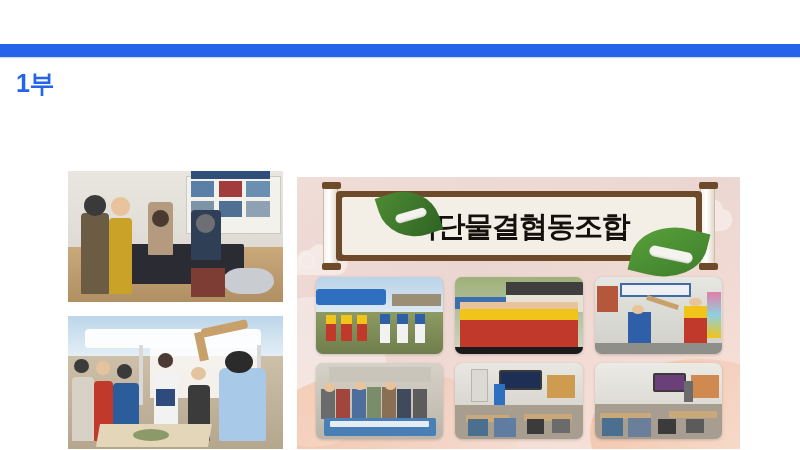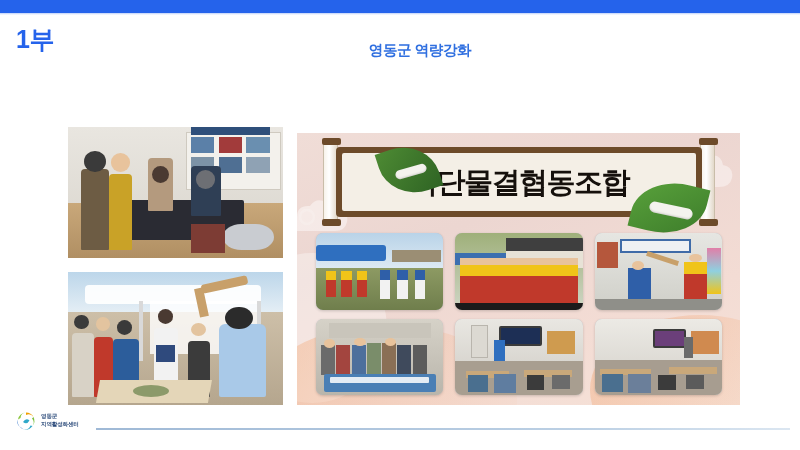--- a/index.html
+++ b/index.html
@@ -6,20 +6,21 @@
   html, body {
     width: 800px; height: 450px;
     overflow: hidden;
     background: #ffffff;
     font-family: "Liberation Sans", "DejaVu Sans", sans-serif;
   }
   #slide {
     position: relative;
     width: 800px; height: 372px;
     background: #ffffff;
+    margin-top: 44px;
   }
 
   
   .topbar {
     position: absolute; left: 0; top: 0;
     width: 800px; height: 13px;
     background: #2563eb;
   }
   .topbar-shadow {
     position: absolute; left: 0; top: 13px;
@@ -208,21 +209,20 @@
 </head>
 <body>
 
 <div id="slide">
 
   <div class="topbar"></div>
   <div class="topbar-shadow"></div>
 
   <div class="part-label">1부</div>
 
-  <div class="subtitle">영동군 역량강화</div>
 
   <div class="photo photo-left-top">
     <div class="scene">
       <div class="room-wall"></div>
       <div class="room-floor"></div>
 
       <div style="position:absolute;left:55%;top:4%;width:44%;height:44%;background:#f3f1ec;border:1px solid #cfcac0;"></div>
       <div style="position:absolute;left:57%;top:8%;width:11%;height:12%;background:#5b80a8;"></div>
       <div style="position:absolute;left:70%;top:8%;width:11%;height:12%;background:#a23b3b;"></div>
       <div style="position:absolute;left:83%;top:8%;width:11%;height:12%;background:#6a8fb0;"></div>

